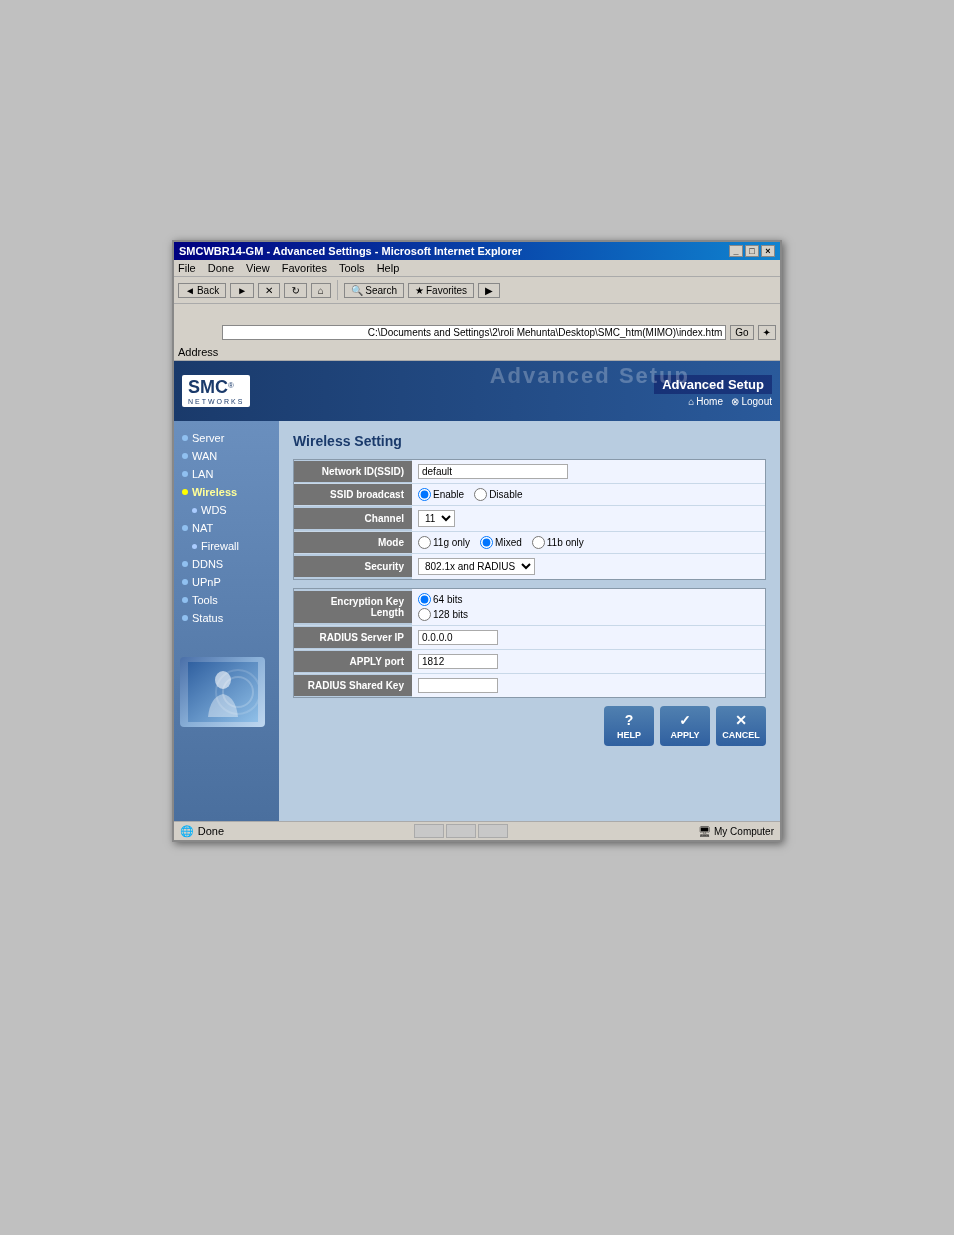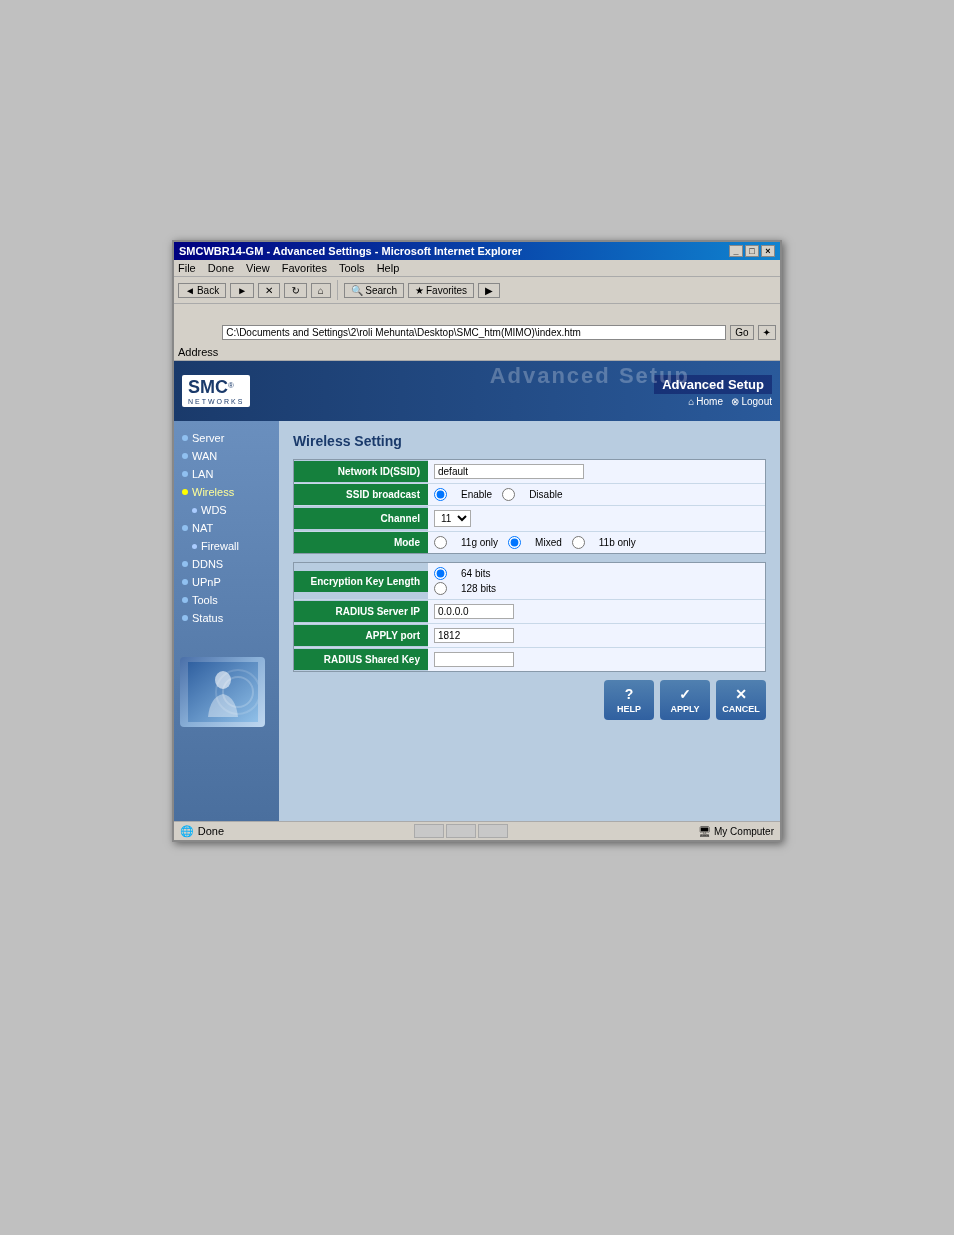--- a/index.html
+++ b/index.html
@@ -97,20 +97,21 @@
       border-bottom: 1px solid #aaa;
       font-size: 11px;
     }
     .address-label { font-size: 11px; margin-top: 40px; }
     .address-input {
       flex: 1;
       border: 1px solid #888;
       padding: 1px 3px;
       font-size: 10px;
       background: white;
+      text-align: right;
     }
     .go-btn {
       background: #d4d0c8;
       border: 1px solid #888;
       padding: 1px 4px;
       font-size: 10px;
       cursor: pointer;
     }
 
     
@@ -202,21 +203,21 @@
       color: white;
       font-size: 11px;
       padding: 3px 8px;
       cursor: pointer;
       display: flex;
       align-items: center;
       gap: 4px;
     }
     .sidebar-item.active {
       color: #ffff99;
-      font-weight: normal;
+      font-weight: bold;
       text-align: right;
     }
     .sidebar-bullet {
       width: 6px;
       height: 6px;
       border-radius: 50%;
       background: #90c0f0;
       display: inline-block;
       flex-shrink: 0;
     }
@@ -255,27 +256,27 @@
       color: #1a3a6b;
       margin-bottom: 10px;
     }
     .settings-row {
       display: flex;
       align-items: center;
       border-bottom: 1px solid #c8d8e8;
     }
     .settings-row:last-child { border-bottom: none; }
     .settings-label {
-      background: #15803d;
+      background: #737373;
       color: white;
       font-size: 10px;
       font-weight: bold;
       padding: 5px 8px;
       text-align: right;
-      width: 134px;
+      width: 118px;
       flex-shrink: 0;
     }
     .settings-value {
       background: #f0f4ff;
       padding: 4px 6px;
       flex: 1;
       font-size: 10px;
     }
     .text-input {
       border: 1px solid #aaa;
@@ -299,21 +300,21 @@
     }
     .radio-group {
       display: flex;
       gap: 10px;
       align-items: center;
       font-size: 10px;
     }
     .radio-label {
       display: flex;
       align-items: center;
-      gap: 14px;
+      gap: 2px;
       cursor: pointer;
     }
 
     
     .action-buttons {
       display: flex;
       justify-content: flex-end;
       gap: 6px;
       margin-top: 8px;
     }
@@ -569,20 +570,32 @@
                   <span>Mixed</span>
                 </label>
                 <label class="radio-label">
                   <input type="radio" name="mode" value="11b" style="">
                   <span>11b only</span>
                 </label>
               </div>
             </div>
           </div>
 
+          <div class="settings-row">
+            <div class="settings-label">Security</div>
+            <div class="settings-value">
+              <select class="select-input">
+                <option value="none">None</option>
+                <option value="wep">WEP</option>
+                <option value="radius" selected="">802.1x and RADIUS</option>
+                <option value="wpa">WPA</option>
+                <option value="wpa2">WPA2</option>
+              </select>
+            </div>
+          </div>
         </div>
 
         <div style="border: 1px solid #8899aa; margin-bottom: 8px;">
 
           <div class="settings-row">
             <div class="settings-label">Encryption Key Length</div>
             <div class="settings-value">
               <div class="radio-group">
                 <div style="display:flex; flex-direction:column; gap:2px;">
                   <label class="radio-label">

